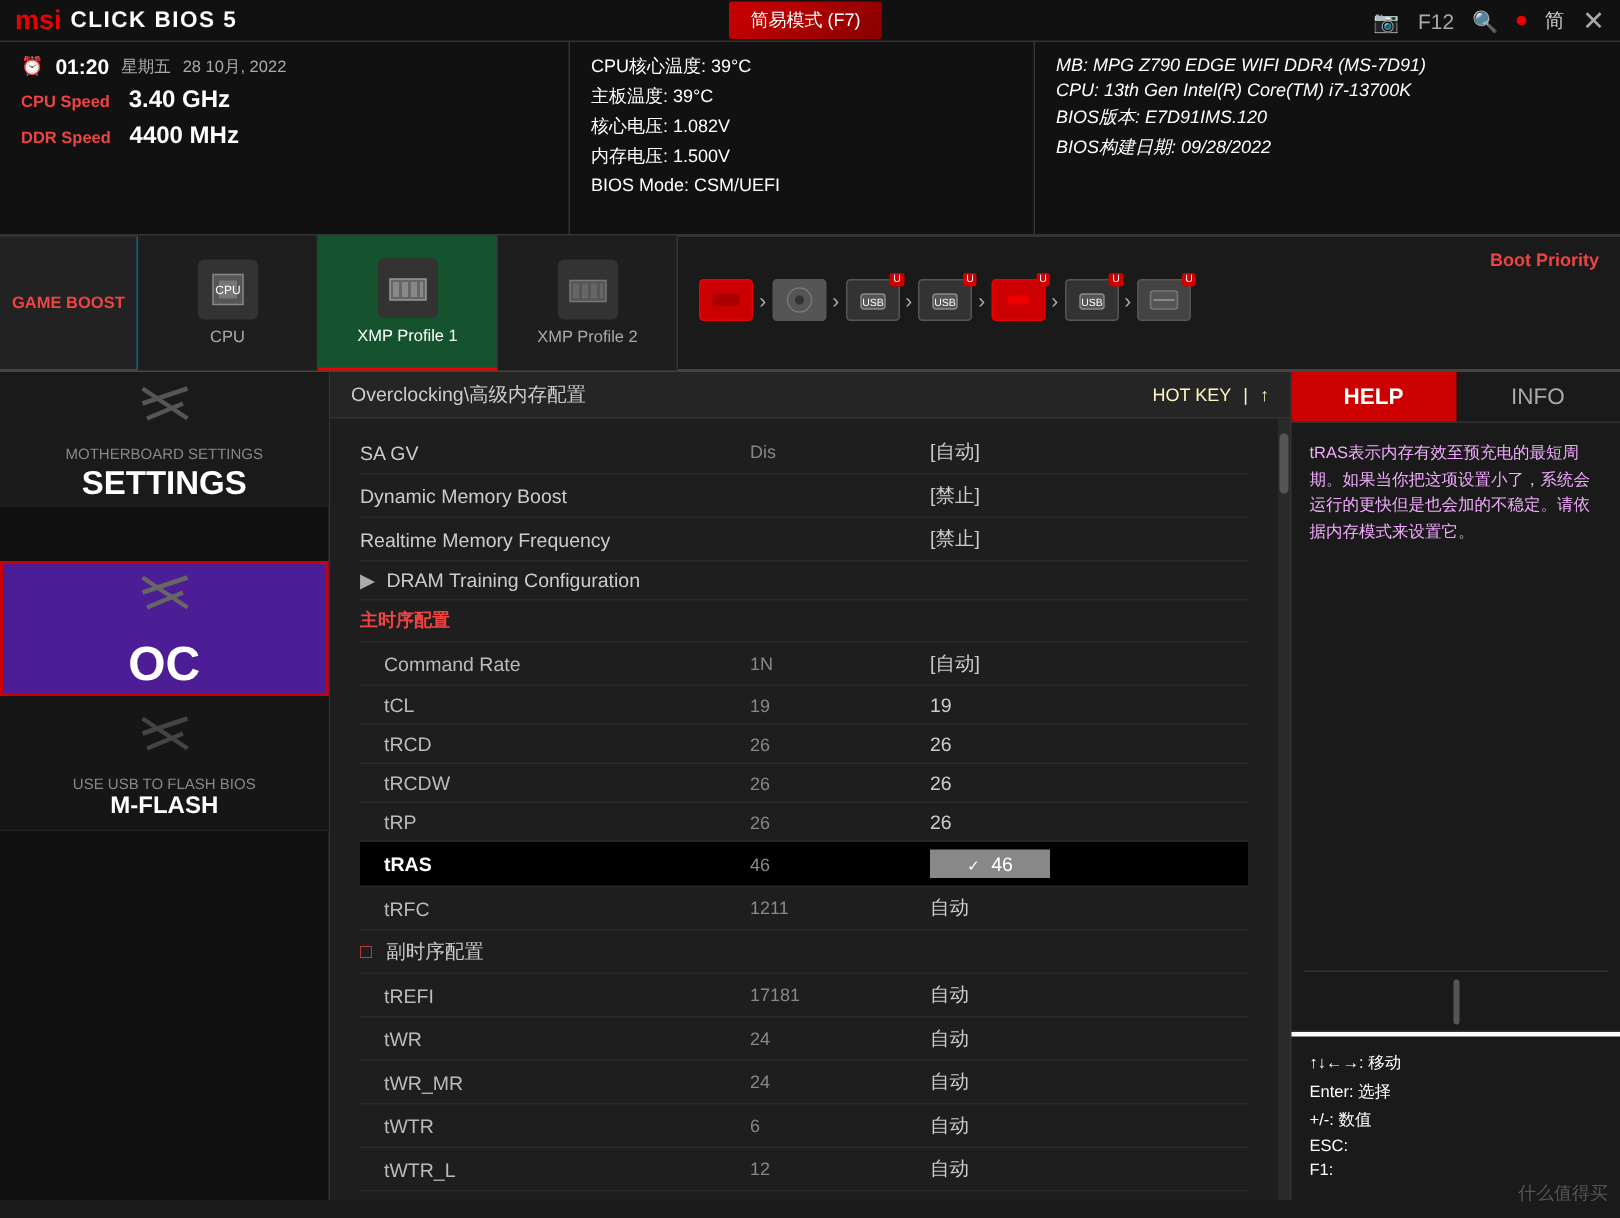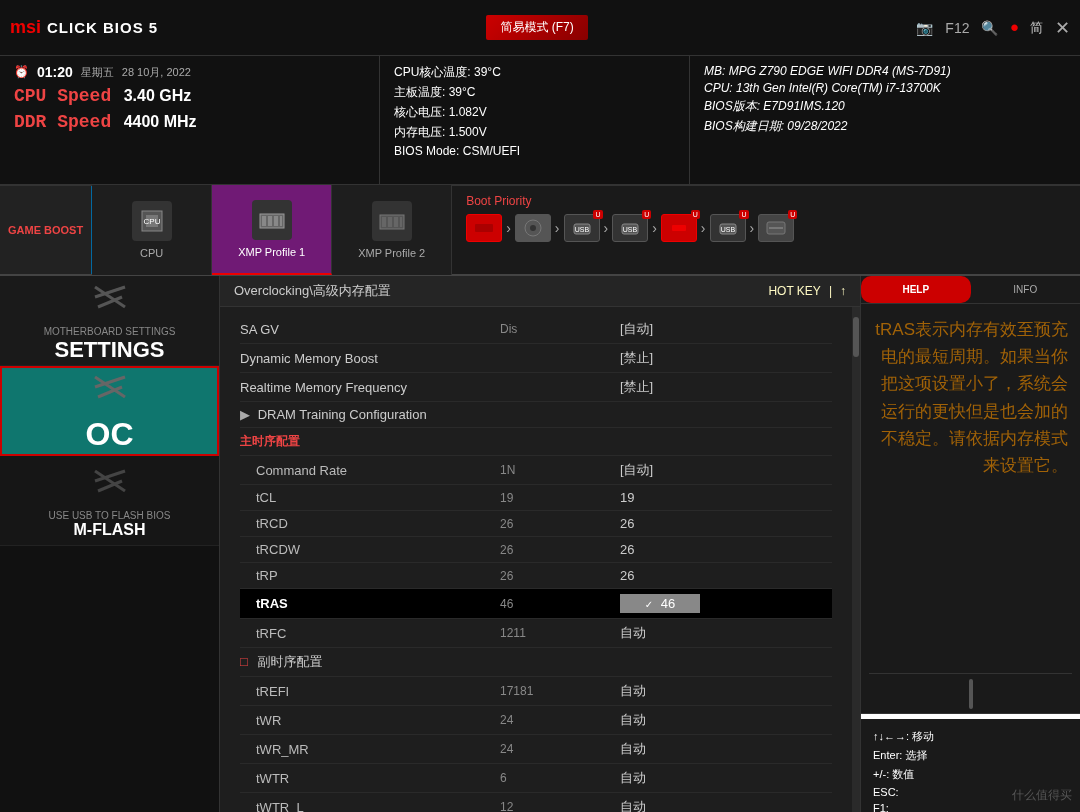--- a/index.html
+++ b/index.html
@@ -9,21 +9,21 @@
       background: #1a1a1a;
       font-family: 'Arial', sans-serif;
       color: #ccc;
       overflow: hidden;
       position: relative;
     }
 
     
     .header-bar {
       background: #111;
-      height: 56px;
+      height: 28px;
       display: flex;
       align-items: center;
       padding: 0 10px;
       border-bottom: 1px solid #333;
     }
     .msi-logo {
       color: #fff;
       font-weight: bold;
       font-size: 18px;
       margin-right: 6px;
@@ -91,21 +91,21 @@
     .time-row {
       display: flex;
       align-items: center;
       gap: 8px;
       margin-bottom: 4px;
     }
     .clock-icon { color: #aaa; font-size: 12px; }
     .time-display { color: #fff; font-size: 14px; font-weight: bold; }
     .date-display { color: #aaa; font-size: 11px; }
     .speed-row { margin-top: 6px; }
-    .speed-label { color: #e44; font-size: 18px; font-weight: bold; font-family: Liberation Mono, monospace; }
+    .speed-label { color: #e44; font-size: 11px; font-weight: bold; }
     .speed-value { color: #fff; font-size: 16px; font-weight: bold; margin-left: 8px; }
 
     .info-mid {
       width: 310px;
       padding: 8px 14px;
       border-right: 1px solid #333;
       font-size: 12px;
       color: #bbb;
     }
     .info-mid div { margin-bottom: 3px; }
@@ -150,21 +150,21 @@
       display: flex;
       flex-direction: column;
       align-items: center;
       justify-content: center;
       border-right: 1px solid #333;
       cursor: pointer;
       background: #1e1e1e;
       gap: 6px;
     }
     .boost-item.active {
-      background: #701a75;
+      background: #14532d;
       border-bottom: 2px solid #e00;
     }
     .boost-item .boost-icon {
       width: 40px;
       height: 40px;
       background: #333;
       display: flex;
       align-items: center;
       justify-content: center;
       border-radius: 4px;
@@ -179,22 +179,23 @@
     
     .boot-priority-section {
       flex: 1;
       padding: 8px 14px;
       display: flex;
       flex-direction: column;
     }
     .boot-priority-title {
       color: #e44;
       font-size: 12px;
-      font-weight: normal;
+      font-weight: bold;
       margin-bottom: 6px;
+      text-align: right;
     }
     .boot-devices {
       display: flex;
       align-items: center;
       gap: 4px;
     }
     .boot-device {
       display: flex;
       flex-direction: column;
       align-items: center;
@@ -267,22 +268,23 @@
       font-weight: bold;
       color: #fff;
       text-transform: uppercase;
     }
 
     
     .sidebar-item.settings-item {
       background: #1a1a1a;
     }
     .sidebar-item.oc-item {
-      background: #0f766e;
+      background: #4c1d95;
       border: 2px solid #c00;
+      margin-top: 36px;
     }
     .sidebar-item.oc-item .item-label { color: #fff; font-size: 28px; }
     .sidebar-item.mflash-item {
       background: #161616;
     }
 
     
     .center-panel {
       flex: 1;
       background: #1e1e1e;
@@ -386,41 +388,39 @@
       flex-direction: column;
     }
     .right-tabs {
       display: flex;
       border-bottom: 1px solid #333;
     }
     .right-tab {
       flex: 1;
       text-align: center;
       padding: 8px;
-      font-size: 10px;
+      font-size: 15px;
       cursor: pointer;
       color: #aaa;
-      border-radius: 10px;
     }
     .right-tab.active {
       background: #c00;
       color: #fff;
       font-weight: bold;
     }
     .help-content {
       flex: 1;
       padding: 12px;
-      font-size: 17px;
-      color: #a16207;
+      font-size: 11px;
+      color: #f0abfc;
       line-height: 1.6;
-      text-align: right;
     }
     .right-bottom {
       padding: 10px 12px;
-      border-top: 5px solid #ffffff;
+      border-top: 3px solid #ffffff;
       font-size: 11px;
       color: #aaa;
     }
     .right-bottom div { margin-bottom: 4px; }
     .right-bottom span { color: #fff; }
 
     
     .watermark {
       position: absolute;
       bottom: 8px;

